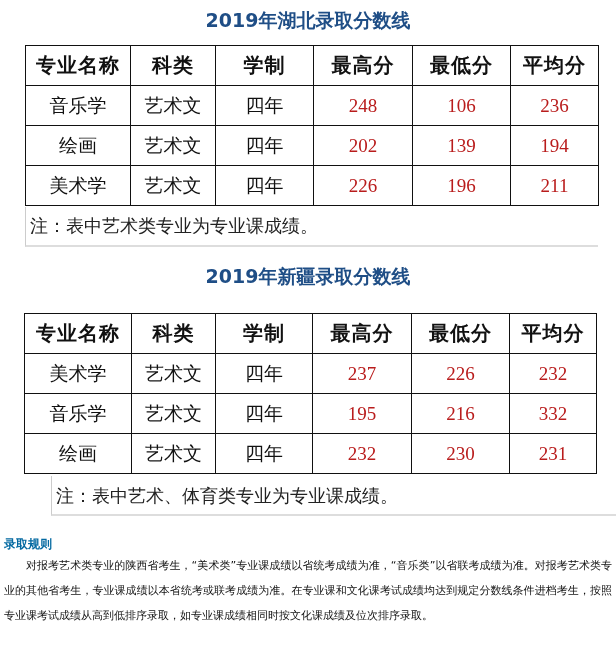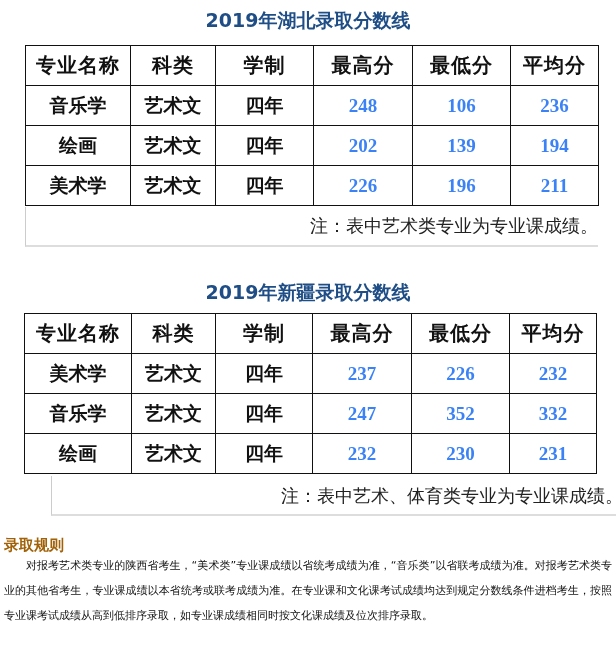--- a/index.html
+++ b/index.html
@@ -6,48 +6,47 @@
   body {
     width: 616px; height: 657px; position: relative; overflow: hidden;
     font-family: "DejaVu Serif", "Liberation Serif", serif; color: #111;
   }
   .title {
     position: absolute; left: 0; width: 616px; text-align: center;
     font-family: "DejaVu Sans", "Liberation Sans", sans-serif;
     font-weight: bold; font-size: 19px; color: #1f4e86; letter-spacing: 0px;
   }
   .t1-title { top: 8px; }
-  .t2-title { top: 280px; }
+  .t2-title { top: 264px; }
 
   table.score {
     position: absolute; border-collapse: collapse;
     font-size: 19px; table-layout: fixed;
   }
   table.score td, table.score th {
     border: 1.5px solid #111; text-align: center; padding: 0; height: 39px;
-    font-weight: bold;
+    font-weight: normal;
   }
   table.score th { font-weight: bold; font-size: 20px; letter-spacing: 1px; }
-  table.score td.num { font-family: "Liberation Serif", "DejaVu Serif", serif; font-size: 19px; color: #3b82f6; }
+  table.score td.num { font-family: "Liberation Serif", "DejaVu Serif", serif; font-size: 19px; color: #b91c1c; }
   .t1 { left: 25px; top: 45px; width: 573px; }
   .t2 { left: 24px; top: 313px; width: 572px; }
 
   .note {
     position: absolute; font-size: 18px; color: #222;
     border-left: 1px solid #ccc; border-bottom: 2px solid #ddd;
     padding-left: 4px; box-sizing: border-box;
     font-family: "DejaVu Sans", "Liberation Sans", sans-serif;
-    text-align: right;
   }
   .n1 { left: 25px; top: 207px; width: 573px; height: 40px; line-height: 38px; }
   .n2 { left: 20px; top: 476px; width: 572px; height: 40px; line-height: 40px; margin-left: 31px; }
 
   .rules-head {
-    position: absolute; left: 4px; top: 536px; font-size: 15px; font-weight: bold;
-    font-family: "DejaVu Sans", "Liberation Sans", sans-serif; color: #a16207;
+    position: absolute; left: 4px; top: 536px; font-size: 12px; font-weight: bold;
+    font-family: "DejaVu Sans", "Liberation Sans", sans-serif; color: #0369a1;
   }
   .rules-body {
     position: absolute; left: 4px; top: 553px; width: 608px;
     font-size: 11px; line-height: 25px; color: #111; text-indent: 2em;
     font-family: "DejaVu Sans", "Liberation Sans", sans-serif; text-align: justify;
   }
 </style>
 </head>
 <body>
 
@@ -124,22 +123,22 @@
     <td>艺术文</td>
     <td>四年</td>
     <td class="num">237</td>
     <td class="num">226</td>
     <td class="num">232</td>
   </tr>
   <tr>
     <td>音乐学</td>
     <td>艺术文</td>
     <td>四年</td>
-    <td class="num">247</td>
-    <td class="num">352</td>
+    <td class="num">195</td>
+    <td class="num">216</td>
     <td class="num">332</td>
   </tr>
   <tr>
     <td>绘画</td>
     <td>艺术文</td>
     <td>四年</td>
     <td class="num">232</td>
     <td class="num">230</td>
     <td class="num">231</td>
   </tr>

